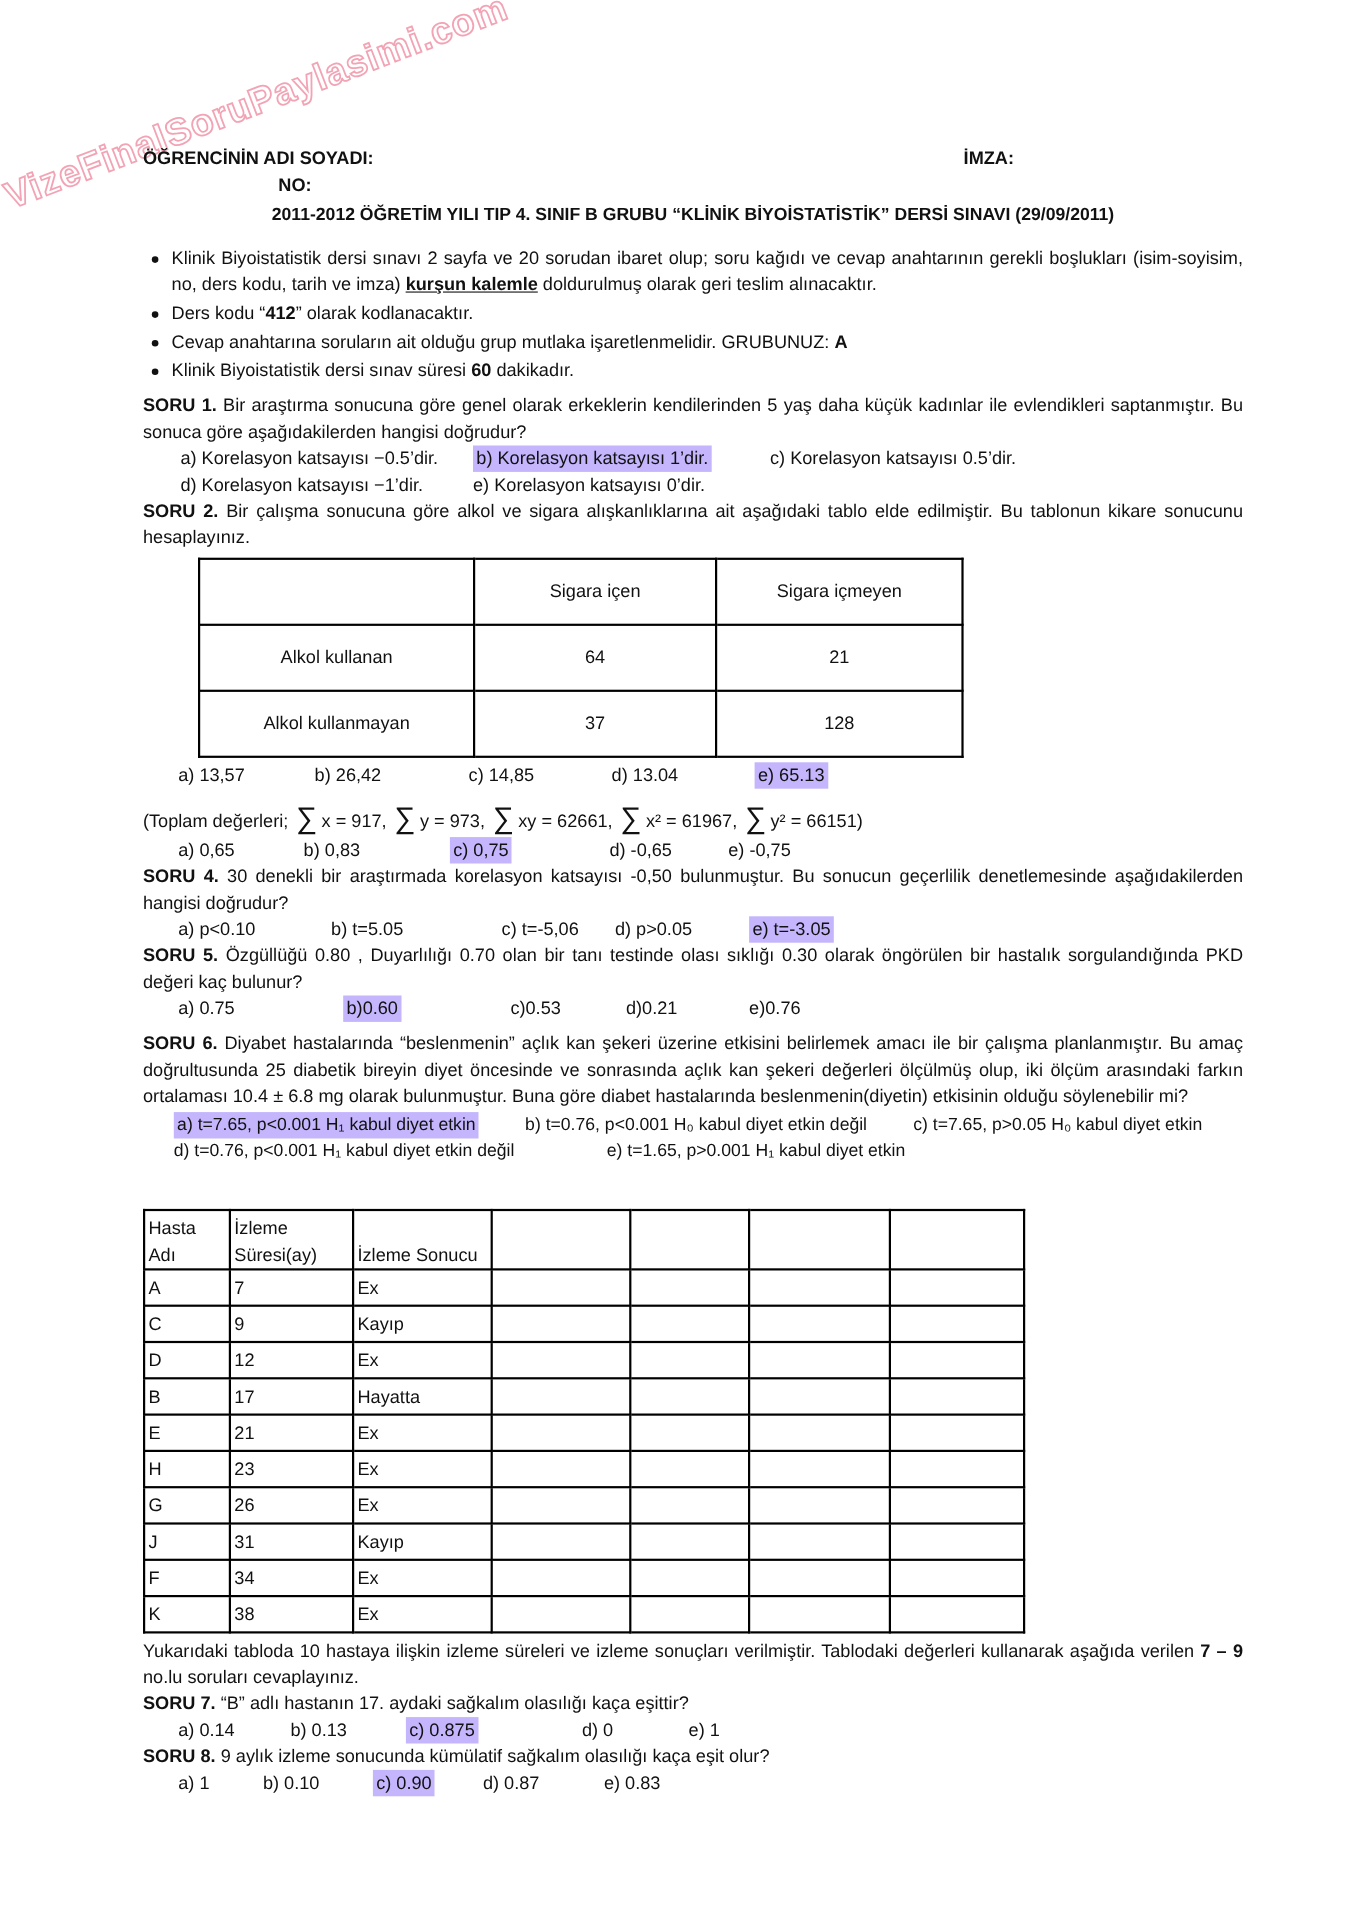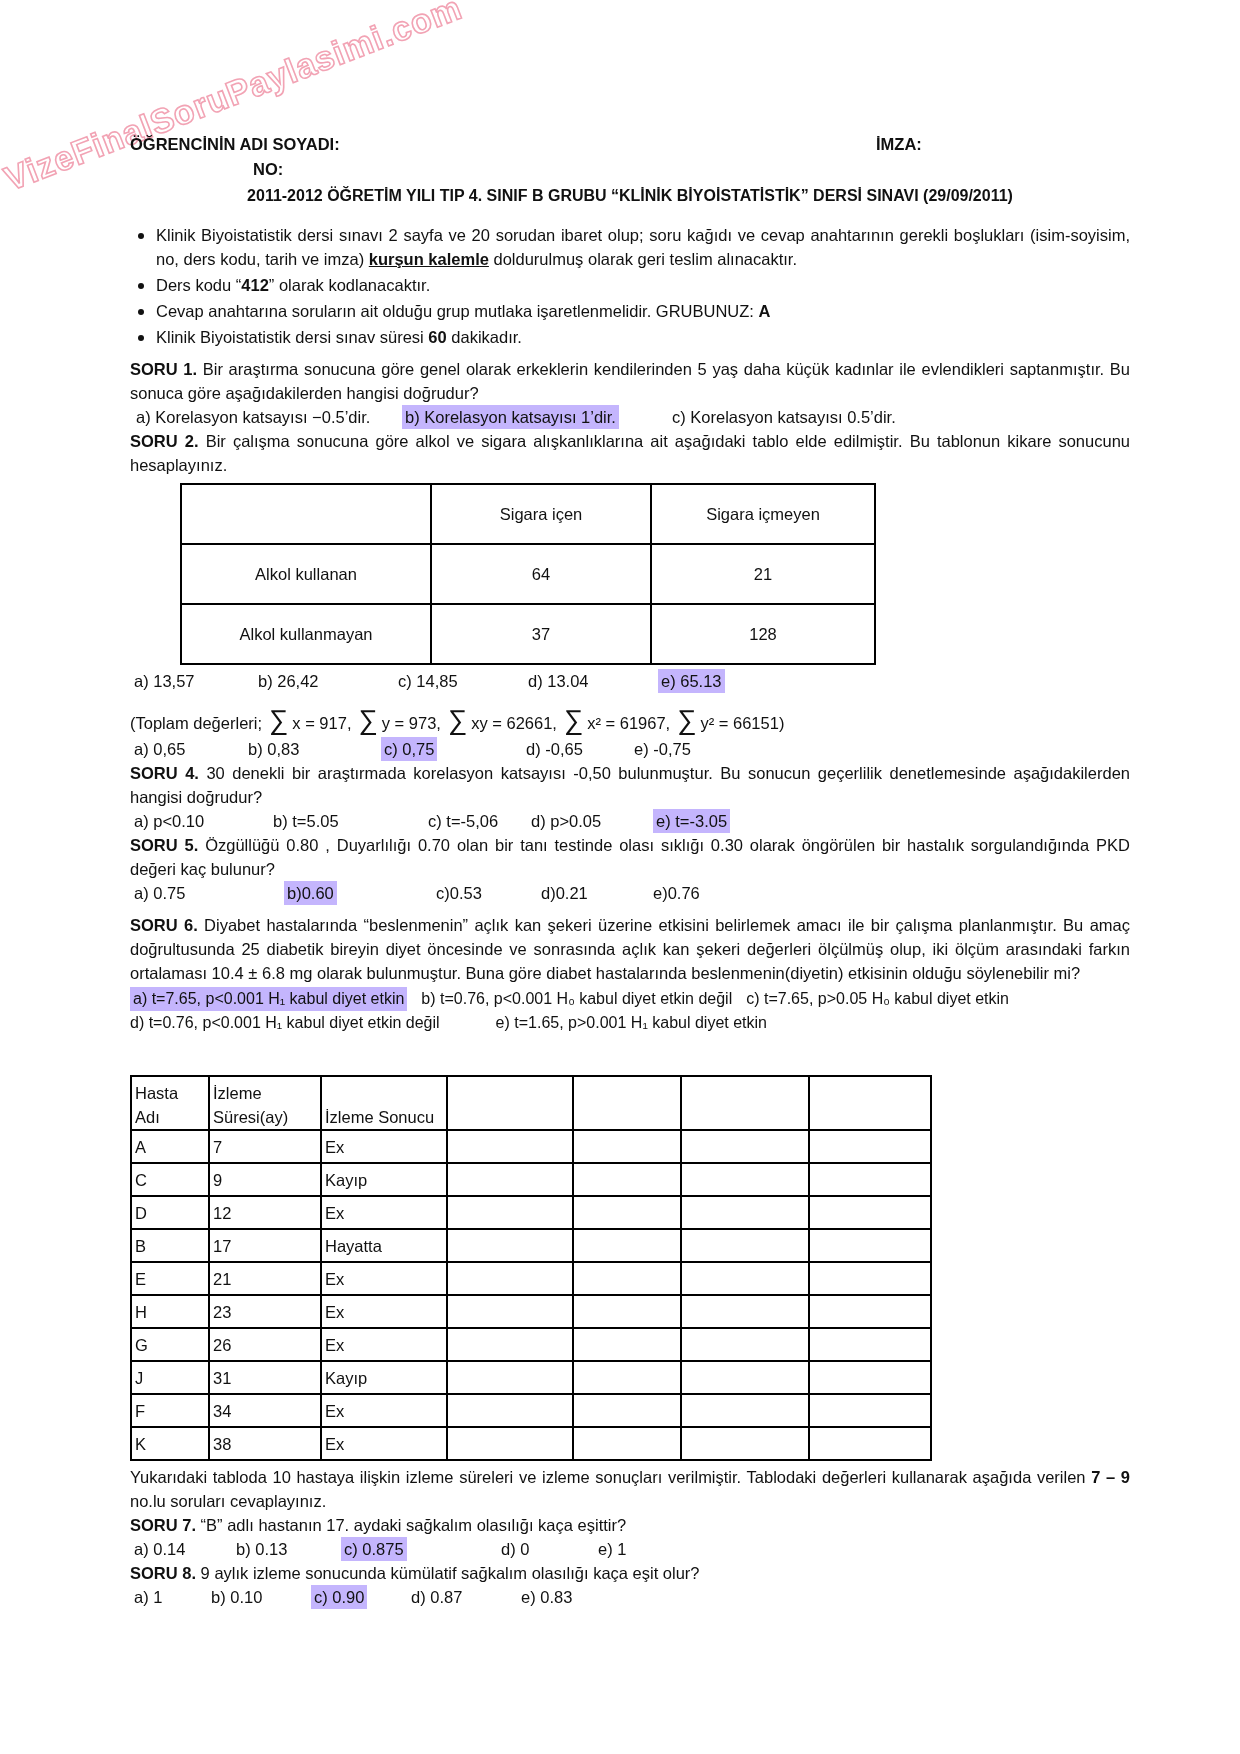--- a/index.html
+++ b/index.html
@@ -38,21 +38,21 @@
   .title{font-weight:bold;text-align:center;margin-top:2px;height:25px;font-size:16px;}
   ul.instructions{list-style:none;margin:14px 0 0 0;padding:0;}
   ul.instructions li{position:relative;padding-left:26px;margin-bottom:2px;}
   ul.instructions li::before{
     content:"";position:absolute;left:8px;top:10px;width:6px;height:6px;border-radius:50%;background:#111;
   }
   .just{text-align:justify;}
   .q{margin:0;}
   .qtop8{margin-top:8px;}
   .opts{display:grid;padding-left:4px;}
-  .opt{justify-self:start;white-space:nowrap;}
+  .opt{justify-self:start;white-space:nowrap;margin-left:28px;}
   .q1r1{grid-template-columns:266px 270px 1fr;padding-left:6px;}
   .q1r2{grid-template-columns:266px 1fr;padding-left:6px;}
   .q2r{grid-template-columns:124px 140px 130px 130px 1fr;}
   .q3r{grid-template-columns:114px 133px 145px 108px 1fr;}
   .q4r{grid-template-columns:139px 155px 103px 122px 1fr;}
   .q5r{grid-template-columns:150px 152px 105px 112px 1fr;}
   .q7r{grid-template-columns:102px 105px 160px 97px 1fr;}
   .q8r{grid-template-columns:77px 100px 100px 110px 1fr;}
   .q6row1{display:flex;gap:14px;white-space:nowrap;font-size:16px;margin-top:2px;}
   .q6row2{display:flex;gap:56px;white-space:nowrap;font-size:16px;}
@@ -100,20 +100,24 @@
     <li><span>Cevap anahtarına soruların ait olduğu grup mutlaka işaretlenmelidir. GRUBUNUZ: </span><span class="b">A</span></li>
     <li><span>Klinik Biyoistatistik dersi sınav süresi </span><span class="b">60</span><span> dakikadır.</span></li>
   </ul>
 
   <p class="q just qtop8"><span class="b">SORU 1.</span><span> Bir araştırma sonucuna göre genel olarak erkeklerin kendilerinden 5 yaş daha küçük kadınlar ile evlendikleri saptanmıştır. Bu sonuca göre aşağıdakilerden hangisi doğrudur?</span></p>
   <div class="opts q1r1">
     <span class="opt">a) Korelasyon katsayısı −0.5’dir.</span>
     <span class="opt hl">b) Korelasyon katsayısı 1’dir.</span>
     <span class="opt">c) Korelasyon katsayısı 0.5’dir.</span>
   </div>
+  <div class="opts q1r2">
+    <span class="opt">d) Korelasyon katsayısı −1’dir.</span>
+    <span class="opt">e) Korelasyon katsayısı 0’dir.</span>
+  </div>
 
   <p class="q just"><span class="b">SORU 2.</span><span> Bir çalışma sonucuna göre alkol ve sigara alışkanlıklarına ait aşağıdaki tablo elde edilmiştir. Bu tablonun kikare sonucunu hesaplayınız.</span></p>
   <table class="chi">
     <tbody>
         <tr>
           <td></td>
           <td>Sigara içen</td>
           <td>Sigara içmeyen</td>
         </tr>
         <tr>

